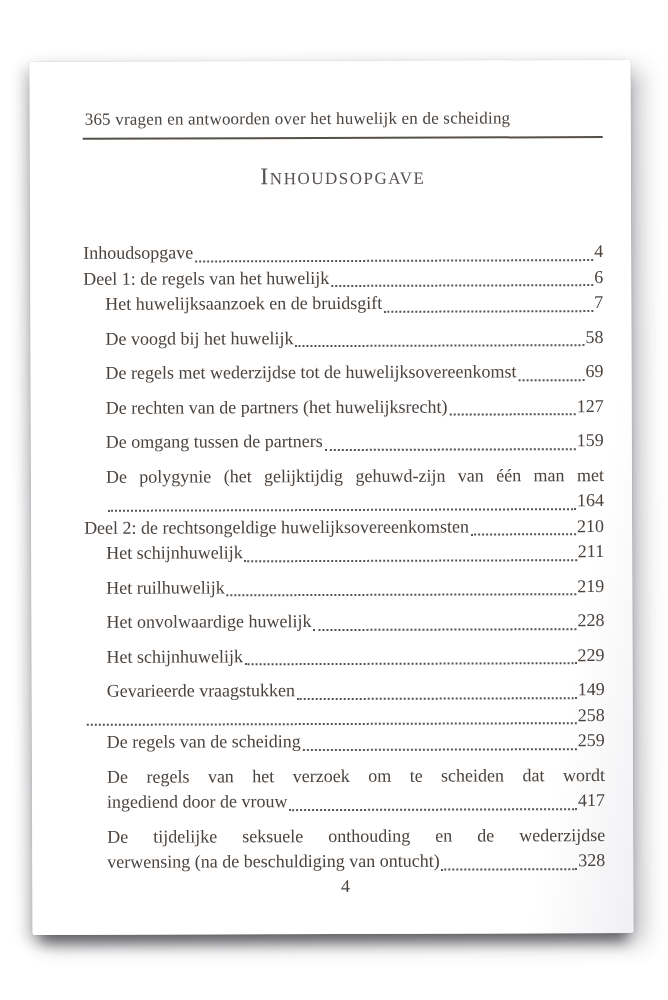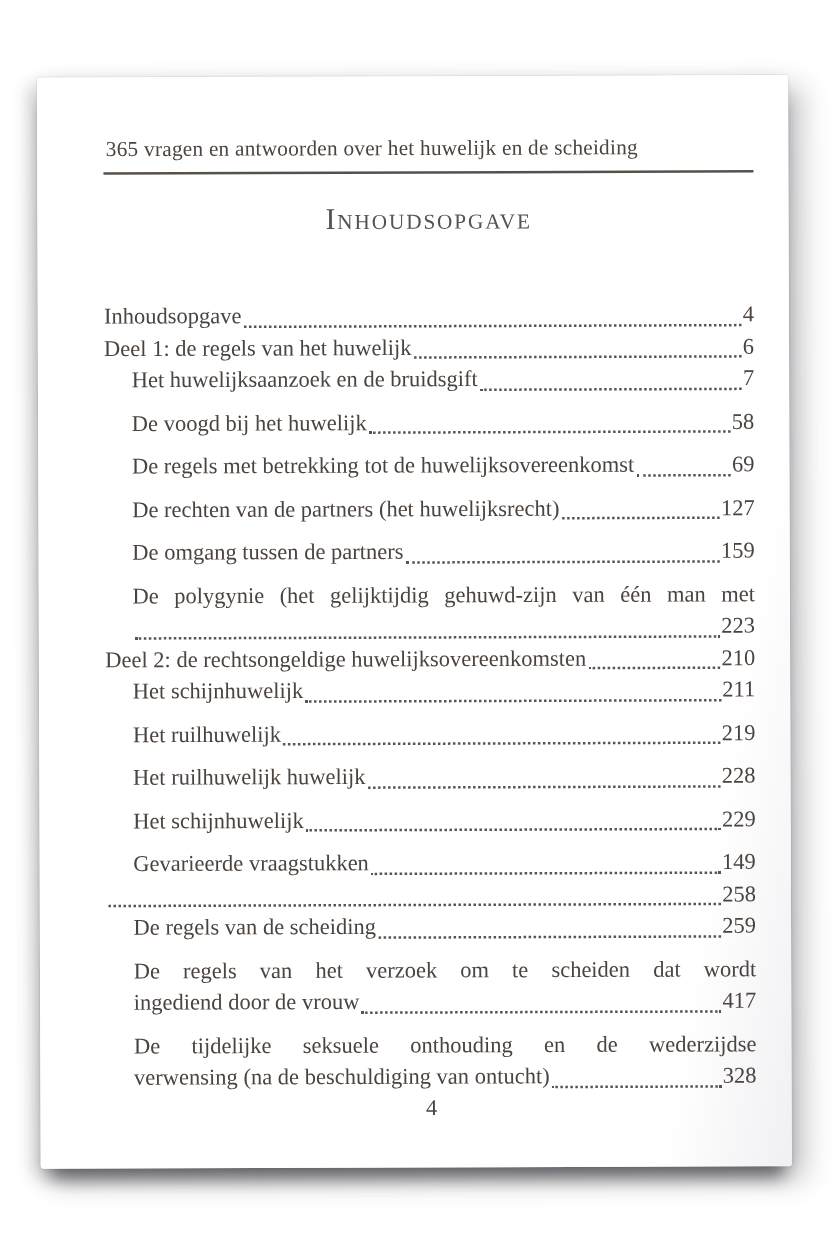--- a/index.html
+++ b/index.html
@@ -103,21 +103,21 @@
         </div>
         <div class="entry sub">
           <div class="row">
             <span class="lbl">De voogd bij het huwelijk</span>
             <span class="dots"></span>
             <span class="pg">58</span>
           </div>
         </div>
         <div class="entry sub">
           <div class="row">
-            <span class="lbl">De regels met betrekking tot de huwelijksovereenkomst</span>
+            <span class="lbl">De regels met wederzijdse tot de huwelijksovereenkomst</span>
             <span class="dots"></span>
             <span class="pg">69</span>
           </div>
         </div>
         <div class="entry sub">
           <div class="row">
             <span class="lbl">De rechten van de partners (het huwelijksrecht)</span>
             <span class="dots"></span>
             <span class="pg">127</span>
           </div>
@@ -126,21 +126,21 @@
           <div class="row">
             <span class="lbl">De omgang tussen de partners</span>
             <span class="dots"></span>
             <span class="pg">159</span>
           </div>
         </div>
         <div class="entry sub">
           <div class="line1">De polygynie (het gelijktijdig gehuwd-zijn van één man met</div>
           <div class="row">
             <span class="dots"></span>
-            <span class="pg">223</span>
+            <span class="pg">164</span>
           </div>
         </div>
         <div class="entry top">
           <div class="row">
             <span class="lbl">Deel 2: de rechtsongeldige huwelijksovereenkomsten</span>
             <span class="dots"></span>
             <span class="pg">210</span>
           </div>
         </div>
         <div class="entry sub">
@@ -152,21 +152,21 @@
         </div>
         <div class="entry sub">
           <div class="row">
             <span class="lbl">Het ruilhuwelijk</span>
             <span class="dots"></span>
             <span class="pg">219</span>
           </div>
         </div>
         <div class="entry sub">
           <div class="row">
-            <span class="lbl">Het ruilhuwelijk huwelijk</span>
+            <span class="lbl">Het onvolwaardige huwelijk</span>
             <span class="dots"></span>
             <span class="pg">228</span>
           </div>
         </div>
         <div class="entry sub">
           <div class="row">
             <span class="lbl">Het schijnhuwelijk</span>
             <span class="dots"></span>
             <span class="pg">229</span>
           </div>

